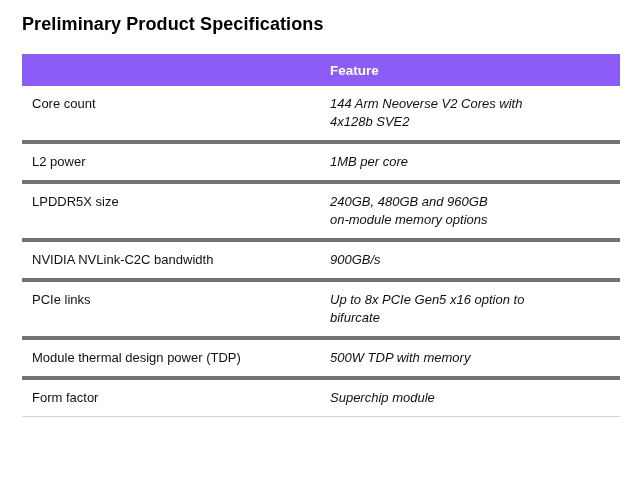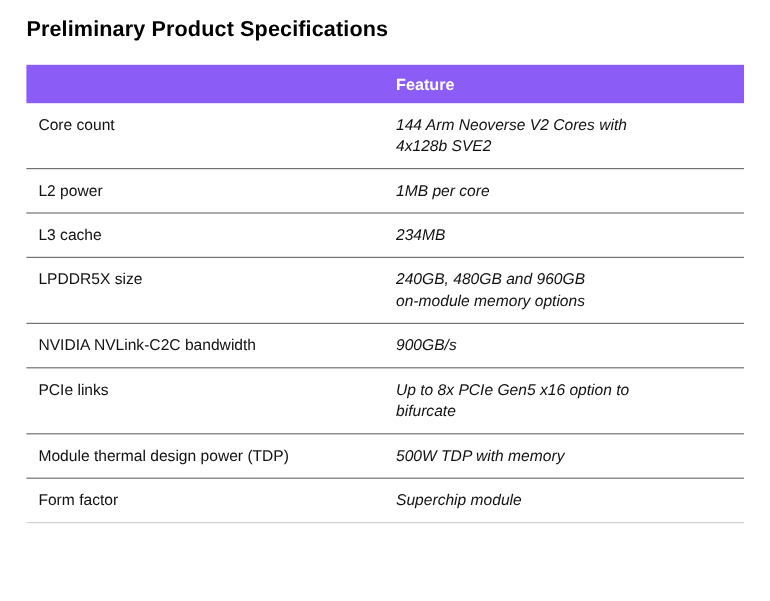--- a/index.html
+++ b/index.html
@@ -49,21 +49,21 @@
     border: none;
   }
   table.spec-table thead th.blank-head {
     padding-left: 10px;
   }
   table.spec-table tbody td {
     font-size: 13px;
     color: #111111;
     vertical-align: top;
     padding: 9px 10px 9px 10px;
-    border-bottom: 1px solid #737373;
+    border-bottom: 4px solid #737373;
     line-height: 18px;
   }
   table.spec-table tbody tr:last-child td {
     border-bottom: 1px solid #d2d2d2;
   }
   td .cell-line {
     display: block;
     white-space: nowrap;
     font-style: italic;
   }
@@ -99,26 +99,20 @@
           <span class="cell-line">4x128b SVE2</span>
         </td>
       </tr>
       <tr>
         <td class="label-cell">L2 power</td>
         <td class="value-cell">
           <span class="cell-line">1MB per core</span>
         </td>
       </tr>
       <tr>
-        <td class="label-cell">L3 cache</td>
-        <td class="value-cell">
-          <span class="cell-line">234MB</span>
-        </td>
-      </tr>
-      <tr>
         <td class="label-cell">LPDDR5X size</td>
         <td class="value-cell">
           <span class="cell-line">240GB, 480GB and 960GB</span>
           <span class="cell-line">on-module memory options</span>
         </td>
       </tr>
       <tr>
         <td class="label-cell">NVIDIA NVLink-C2C bandwidth</td>
         <td class="value-cell">
           <span class="cell-line">900GB/s</span>

